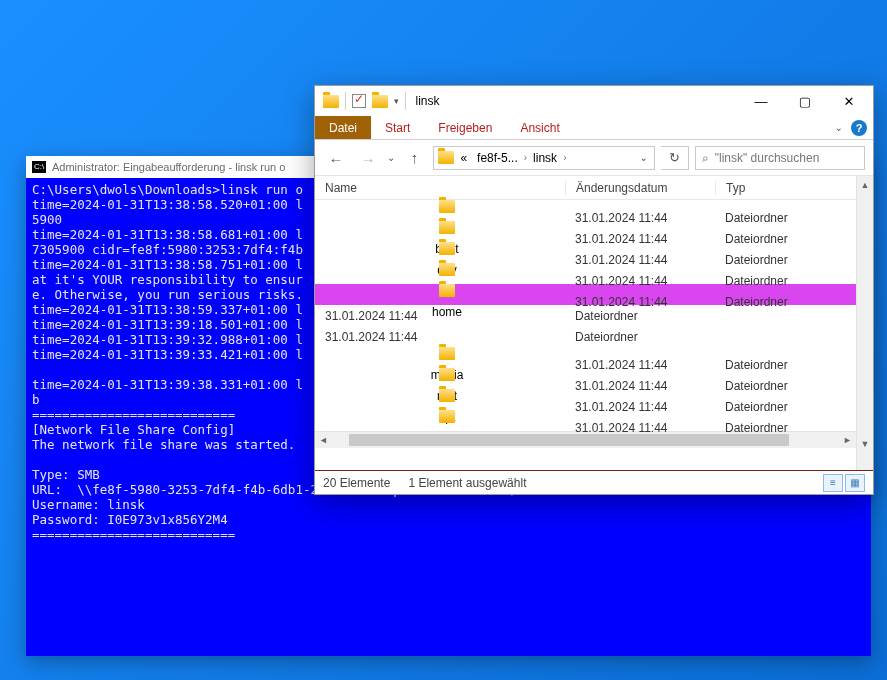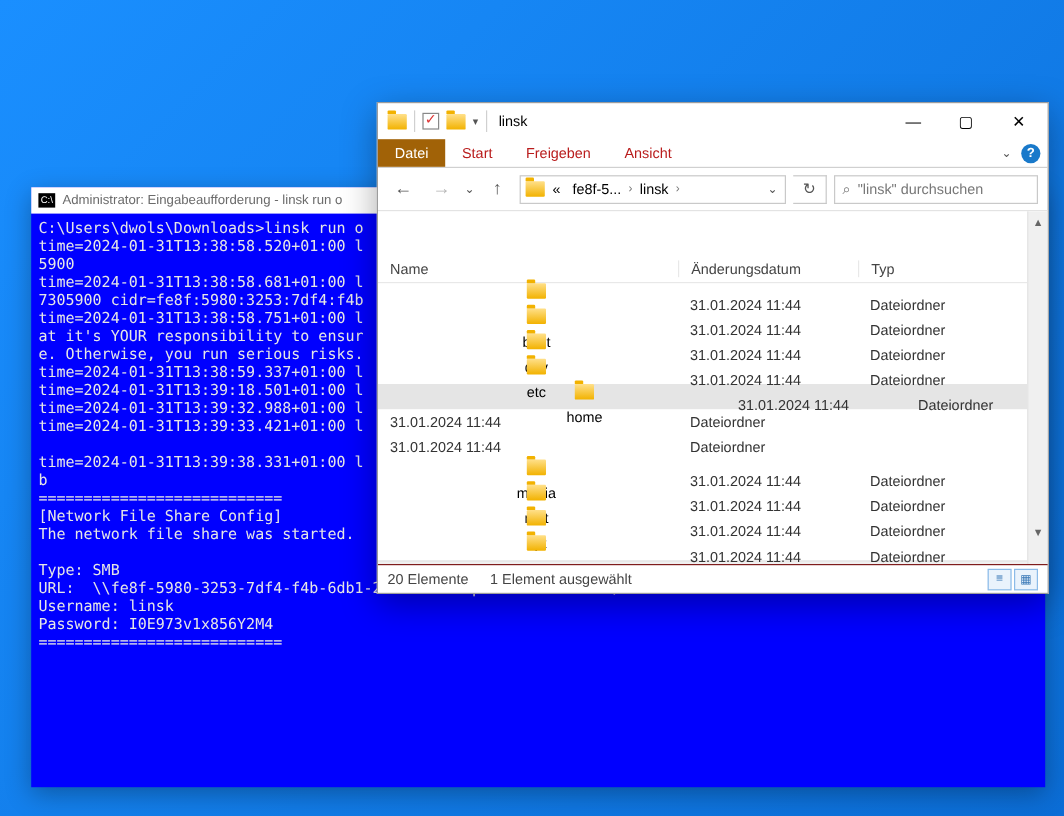--- a/index.html
+++ b/index.html
@@ -155,39 +155,38 @@
     border:1px solid #c9c9c9;
     display:flex; align-items:center;
     font-size:12px; color:#777;
     padding-left:6px; gap:6px;
   }
   
   .listwrap { flex:1; display:flex; overflow:hidden; }
   .list {
     flex:1; overflow:hidden;
     font-size:12px;
-    margin-top:36px;
   }
   .cols {
     display:grid;
     grid-template-columns: 250px 150px 1fr;
     height:24px;
     align-items:center;
     color:#444;
     border-bottom:1px solid #e8e8e8;
   }
   .cols > div { padding-left:10px; position:relative; }
   .cols > div:not(:first-child) { border-left:1px solid #e8e8e8; }
   .row {
     display:grid;
     grid-template-columns: 250px 150px 1fr;
     height:21px;
     align-items:center;
   }
-  .row.selected { background:#e5e5e5;padding-left:40px; }
+  .row.selected { background:#d946ef; }
   .cell-name { display:flex; align-items:center; gap:8px; padding-left:14px;flex-direction:column;}
   .cell { padding-left:10px; color:#333; }
   .scroll {
     width:17px; background:#f0f0f0;
     border-left:1px solid #e3e3e3;
     position:relative;
   }
   .scroll .up, .scroll .down {
     position:absolute; left:0; width:100%; height:17px;
     display:flex;align-items:center;justify-content:center;

